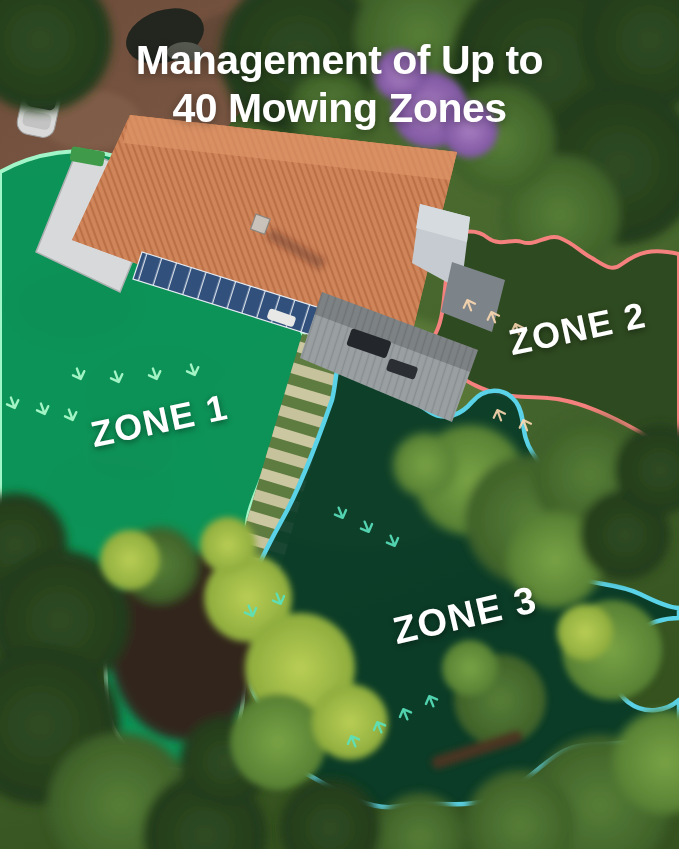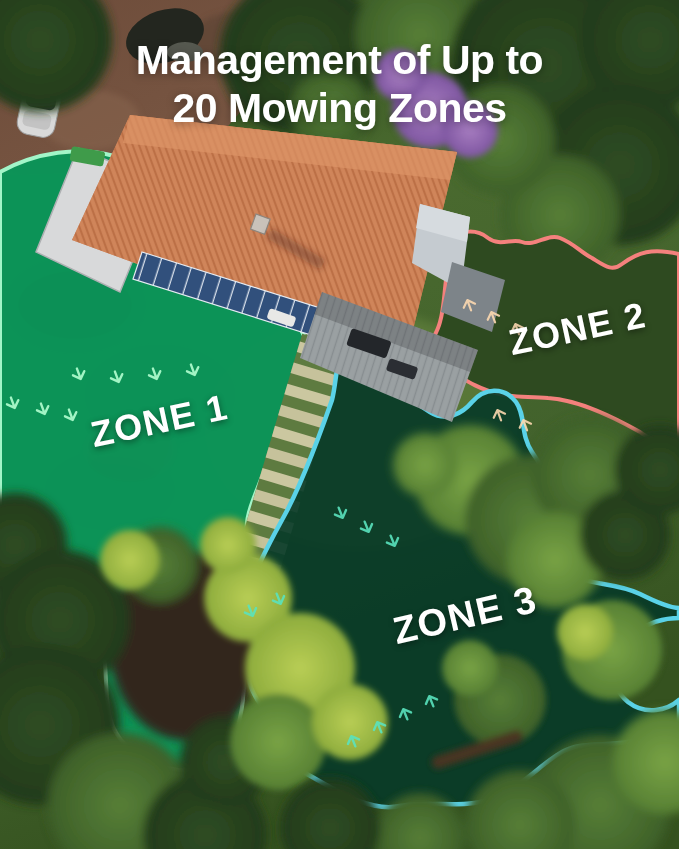--- a/index.html
+++ b/index.html
@@ -268,20 +268,20 @@
     <path transform="translate(280,602) rotate(-22)" d="M0,-9 L0,1 M-6,-4 L0,2 L6,-4"></path>
     <path transform="translate(352,738) rotate(158)" d="M0,-9 L0,1 M-6,-4 L0,2 L6,-4"></path>
     <path transform="translate(378,724) rotate(158)" d="M0,-9 L0,1 M-6,-4 L0,2 L6,-4"></path>
     <path transform="translate(404,711) rotate(158)" d="M0,-9 L0,1 M-6,-4 L0,2 L6,-4"></path>
     <path transform="translate(430,698) rotate(158)" d="M0,-9 L0,1 M-6,-4 L0,2 L6,-4"></path>
   </g>
 </svg>
 
   <div class="heading">
     <div>Management of Up to</div>
-    <div>20 Mowing Zones</div>
+    <div>40 Mowing Zones</div>
   </div>
 
   <div class="zone-label z1">ZONE 1</div>
   <div class="zone-label z2">ZONE 2</div>
   <div class="zone-label z3">ZONE 3</div>
 
 </div>
 
 </body></html>

